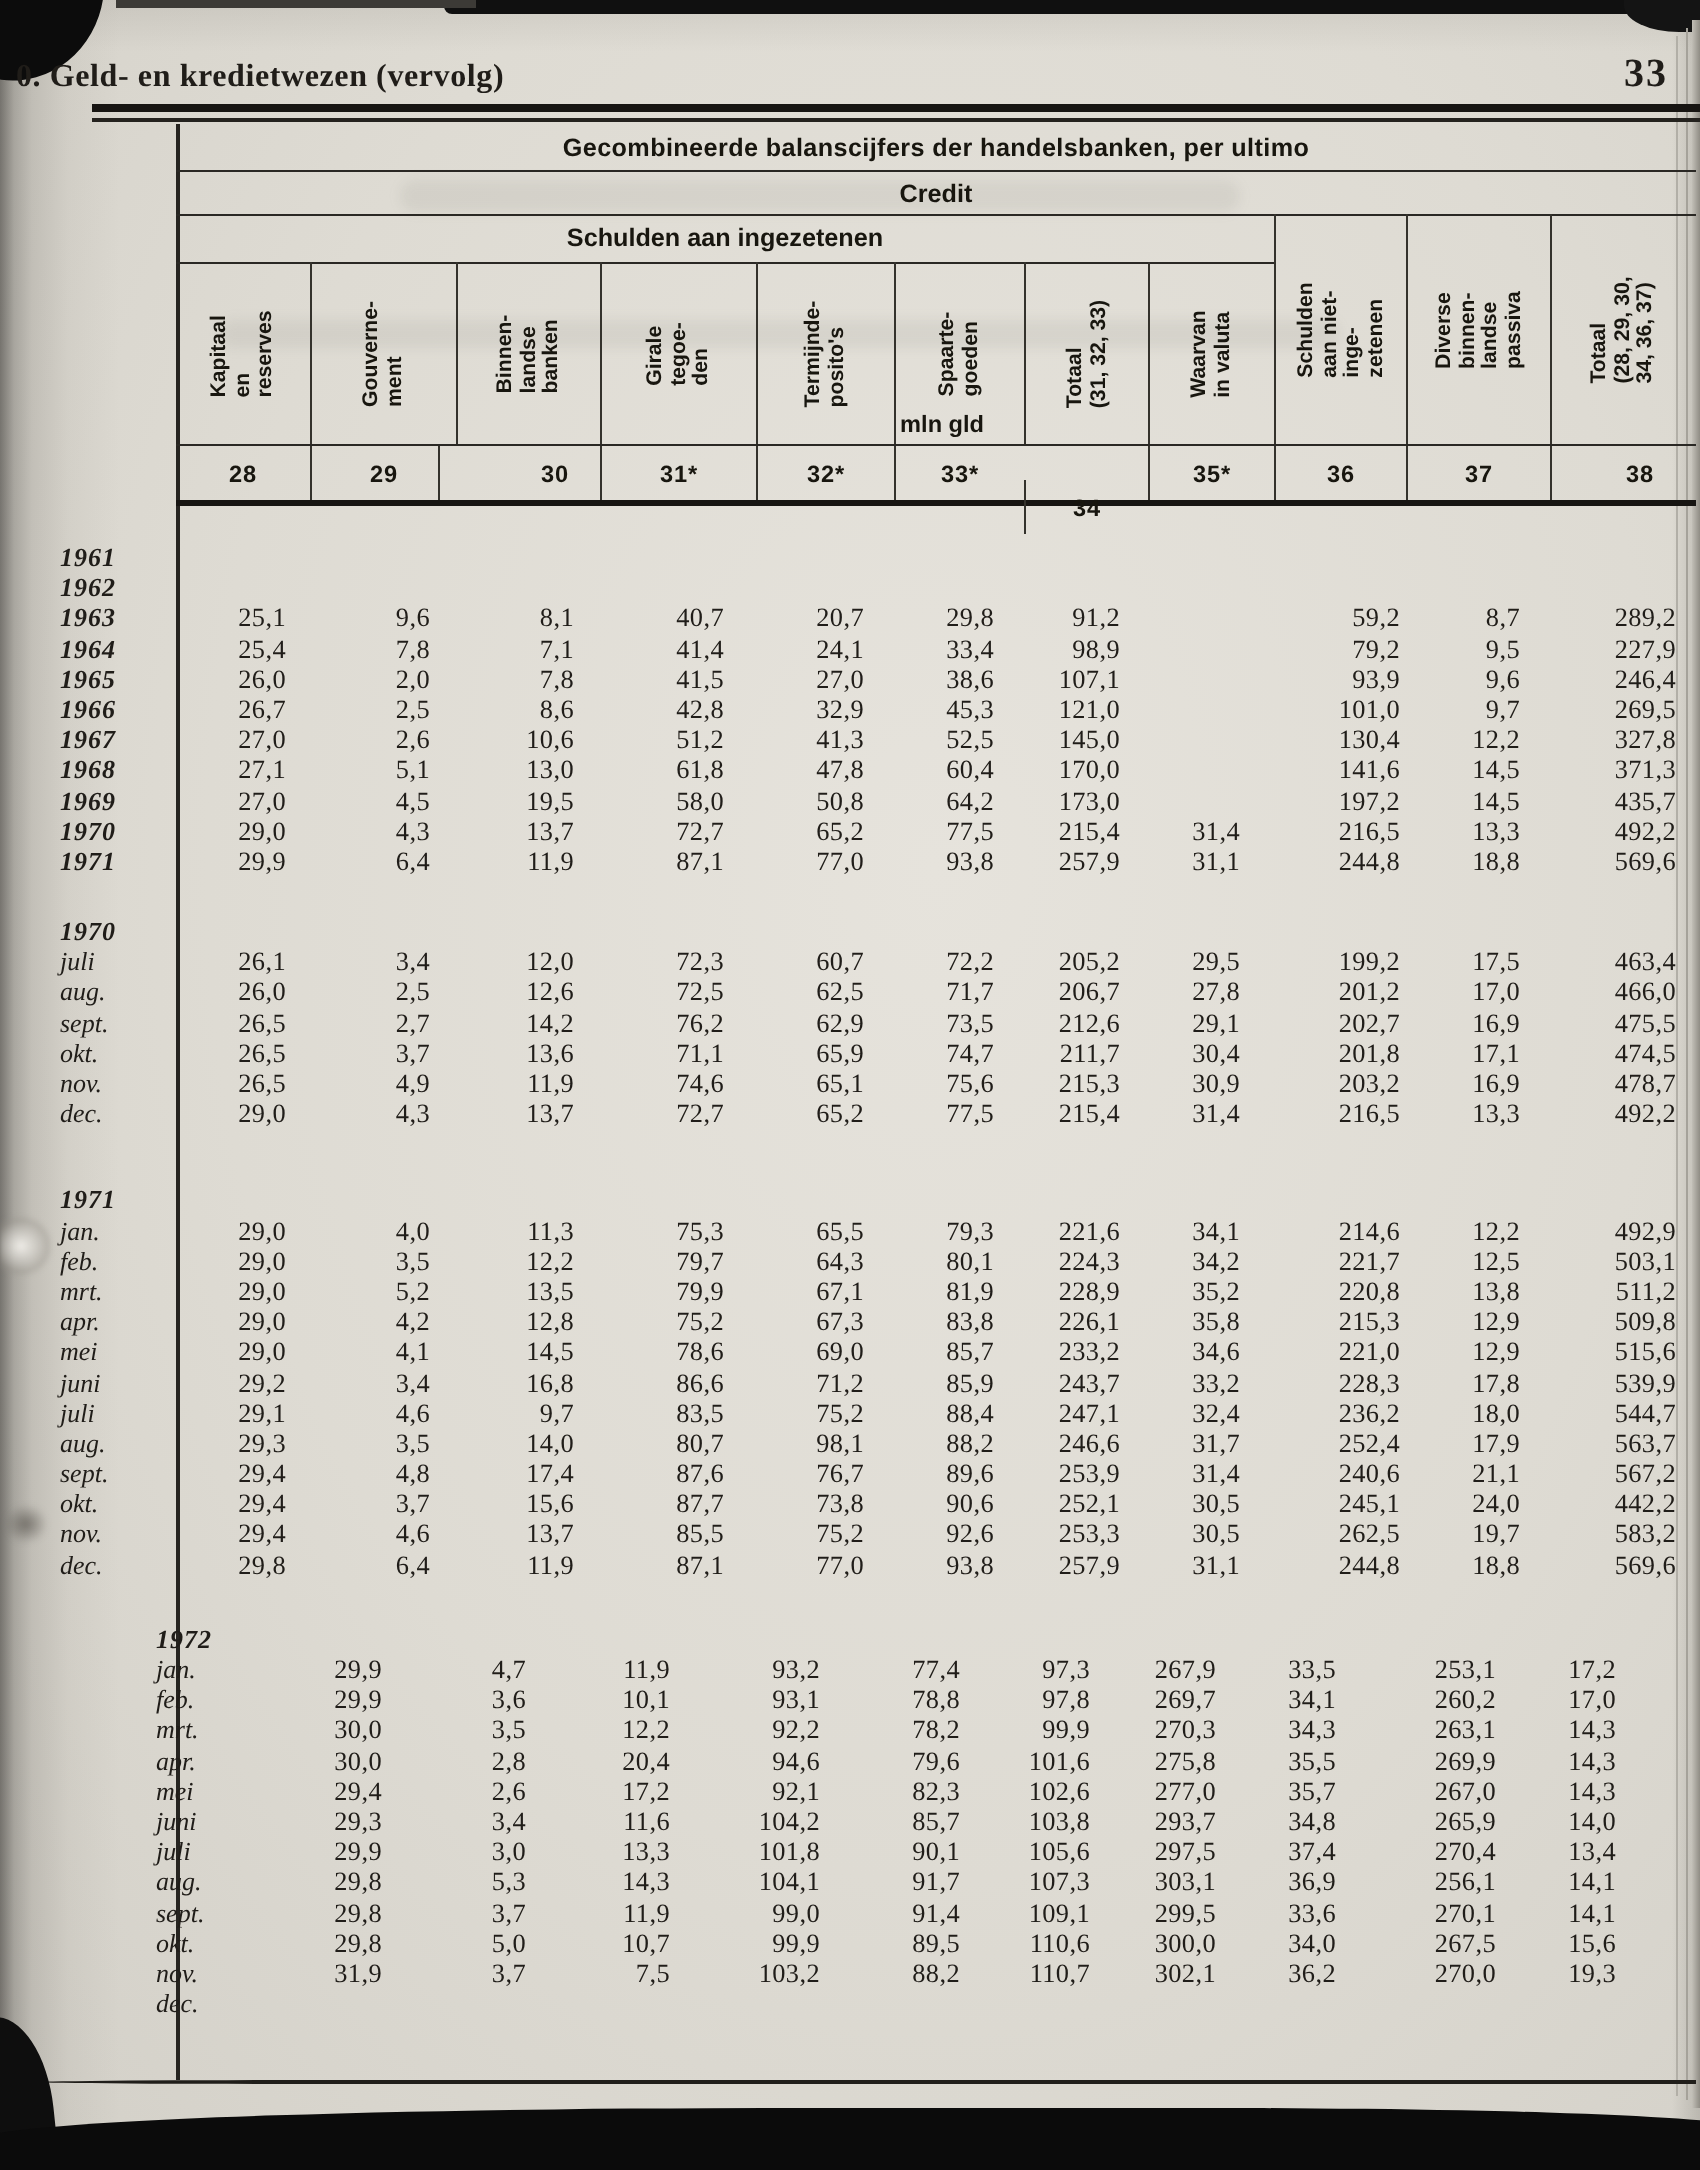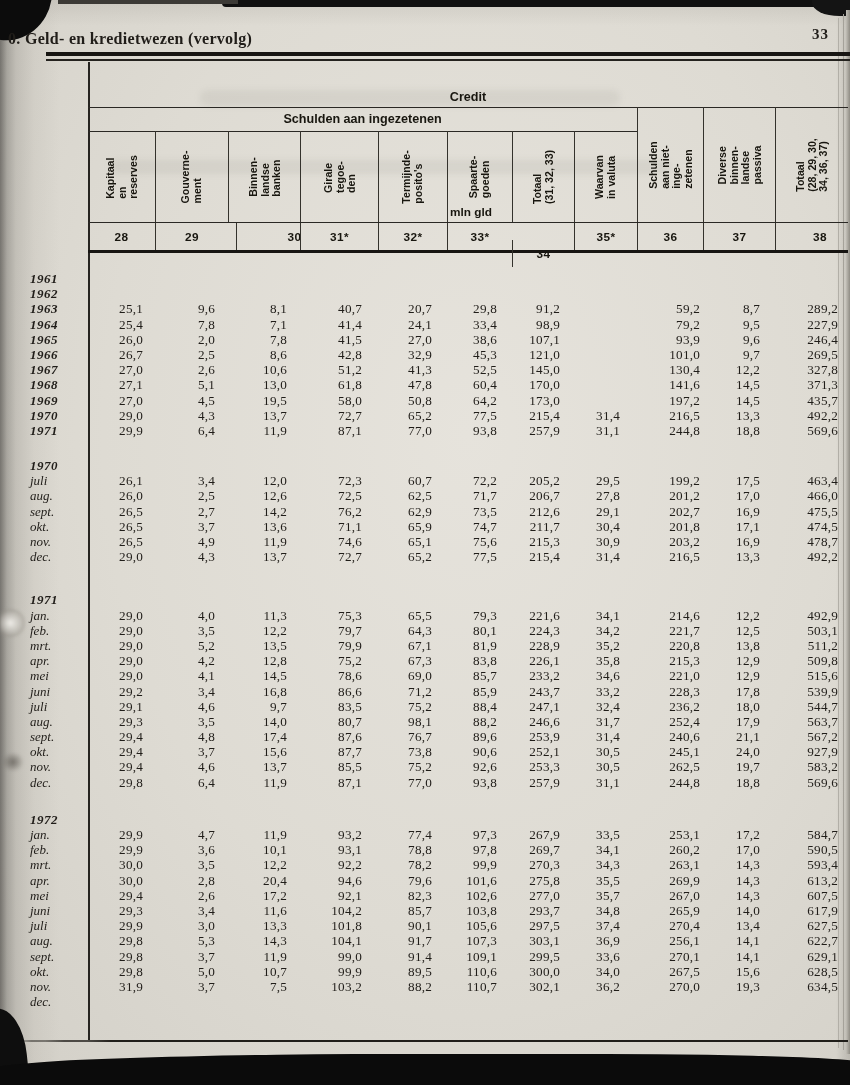--- a/index.html
+++ b/index.html
@@ -19,21 +19,21 @@
   .bl-wedge{position:absolute;left:-16px;top:1008px;width:42px;height:80px;background:#0e0e0e;border-radius:0 60% 0 0;transform:rotate(-6deg);}
   .edge-line1{position:absolute;left:838px;top:18px;width:1px;height:1030px;background:#b2afa7;}
   .edge-line2{position:absolute;left:843px;top:14px;width:1px;height:1036px;background:#a5a29a;}
   .edge-col{position:absolute;left:846px;top:10px;width:4px;height:1044px;background:linear-gradient(90deg,#c2bfb7,#8f8c84);}
   .smudge1{position:absolute;left:0px;top:608px;width:26px;height:30px;background:radial-gradient(ellipse at 40% 50%, rgba(245,243,238,.9), rgba(150,146,138,.35) 60%, rgba(0,0,0,0) 75%);filter:blur(1px);}
   .smudge2{position:absolute;left:2px;top:752px;width:22px;height:20px;background:radial-gradient(ellipse at 50% 50%, rgba(60,56,50,.55), rgba(0,0,0,0) 70%);filter:blur(1.5px);}
   .ghost{position:absolute;color:rgba(70,68,62,.30);filter:blur(.4px);font-size:12.5px;letter-spacing:.6px;}
   .ghost-blur{position:absolute;background:rgba(120,116,106,.10);filter:blur(3px);border-radius:8px;}
   
   .doc-title{position:absolute;left:8px;top:30px;font-weight:700;font-size:16px;letter-spacing:.3px;}
-  .page-num{position:absolute;left:812px;top:26px;font-size:15px;font-weight:700;letter-spacing:1px;}
+  .page-num{position:absolute;left:812px;top:26px;font-size:20px;font-weight:700;letter-spacing:1px;}
   .rule-thick{position:absolute;left:46px;top:52px;width:804px;height:3.6px;background:#171512;}
   .rule-thin{position:absolute;left:46px;top:59px;width:804px;height:1.6px;background:#24221e;}
   
   .twrap{position:absolute;left:25px;top:62px;width:823px;height:986px;}
   .vline-left{position:absolute;left:63px;top:0;width:1.6px;height:978px;background:#262420;}
   .hrow{position:absolute;left:63px;width:760px;font-family:"Liberation Sans", sans-serif;font-weight:700;color:#18160f;}
   .row-title{top:0;height:23px;border-bottom:1.2px solid #2a2824;display:flex;align-items:center;justify-content:center;font-size:12.6px;letter-spacing:.2px;}
   .row-credit{top:24px;height:21px;border-bottom:1.2px solid #2a2824;display:flex;align-items:center;justify-content:center;font-size:12.6px;}
   .row-group{top:45px;height:24px;width:549px;border-bottom:1.2px solid #2a2824;display:flex;align-items:center;justify-content:center;font-size:12.6px;}
   .labels-row{top:69px;height:91px;}
@@ -72,20 +72,21 @@
   <div class="ghost-blur" style="left:200px;top:90px;width:420px;height:16px;"></div>
   <div class="ghost-blur" style="left:110px;top:160px;width:560px;height:14px;"></div>
 
   <div class="doc-title">0. Geld- en kredietwezen (vervolg)</div>
   <div class="page-num">33</div>
   <div class="rule-thick"></div>
   <div class="rule-thin"></div>
 
   <div class="twrap">
     <div class="vline-left"></div>
+    <div class="hrow row-title">Gecombineerde balanscijfers der handelsbanken, per ultimo</div>
     <div class="hrow row-credit">Credit</div>
     <div class="hrow row-group">Schulden aan ingezetenen</div>
     <div class="hrow labels-row">
       <div class="unit">mln gld</div>
     <div class="hcell" style="left: 0px; width: 67px; top: 0px; height: 91px;">
           <div class="vtext">Kapitaal
 en
 reserves</div>
         </div>
         <div class="hcell bl" style="left: 67px; width: 73px; top: 0px; height: 91px;">
@@ -132,21 +133,21 @@
         </div>
         <div class="hcell bl" style="left: 687px; width: 73px; top: -24px; height: 115px;">
           <div class="vtext">Totaal
 (28, 29, 30,
 34, 36, 37)</div>
         </div>
       </div>
     <div class="hrow numbers-row">
         <div class="ncell" style="left: 0px; width: 67px;">28</div>
         <div class="ncell bl" style="left: 67px; width: 73px;">29</div>
-        <div class="ncell bl" style="left: 148px; width: 72px; padding-left: 44px;">30</div>
+        <div class="ncell bl" style="left: 131px; width: 72px; padding-left: 44px;">30</div>
         <div class="ncell bl" style="left: 212px; width: 78px;">31*</div>
         <div class="ncell bl" style="left: 290px; width: 69px;">32*</div>
         <div class="ncell bl" style="left: 359px; width: 65px;">33*</div>
         <div class="ncell bl" style="left: 424px; width: 62px; margin-top: 17px;">34</div>
         <div class="ncell bl" style="left: 486px; width: 63px;">35*</div>
         <div class="ncell bl" style="left: 549px; width: 66px;">36</div>
         <div class="ncell bl" style="left: 615px; width: 72px;">37</div>
         <div class="ncell bl" style="left: 687px; width: 73px; padding-left: 16px;">38</div>
       </div>
     <div class="data-area">
@@ -530,21 +531,21 @@
             <div class="dcell pr0">29,4</div>
             <div class="dcell pr1">3,7</div>
             <div class="dcell pr2">15,6</div>
             <div class="dcell pr3">87,7</div>
             <div class="dcell pr4">73,8</div>
             <div class="dcell pr5">90,6</div>
             <div class="dcell pr6">252,1</div>
             <div class="dcell pr7">30,5</div>
             <div class="dcell pr8">245,1</div>
             <div class="dcell pr9">24,0</div>
-            <div class="dcell pr10">927,9</div>
+            <div class="dcell pr10">442,2</div>
           </div>
           <div class="drow">
             <div class="stub">nov.</div>
             <div class="dcell pr0">29,4</div>
             <div class="dcell pr1">4,6</div>
             <div class="dcell pr2">13,7</div>
             <div class="dcell pr3">85,5</div>
             <div class="dcell pr4">75,2</div>
             <div class="dcell pr5">92,6</div>
             <div class="dcell pr6">253,3</div>
@@ -561,21 +562,21 @@
             <div class="dcell pr3">87,1</div>
             <div class="dcell pr4">77,0</div>
             <div class="dcell pr5">93,8</div>
             <div class="dcell pr6">257,9</div>
             <div class="dcell pr7">31,1</div>
             <div class="dcell pr8">244,8</div>
             <div class="dcell pr9">18,8</div>
             <div class="dcell pr10">569,6</div>
           </div>
         </div>
-        <div style="margin-top: 22px;">
+        <div style="margin-top: 22px; margin-left: 48px;">
           <div class="drow">
             <div class="stub year">1972</div>
           </div>
           <div class="drow">
             <div class="stub">jan.</div>
             <div class="dcell pr0">29,9</div>
             <div class="dcell pr1">4,7</div>
             <div class="dcell pr2">11,9</div>
             <div class="dcell pr3">93,2</div>
             <div class="dcell pr4">77,4</div>

